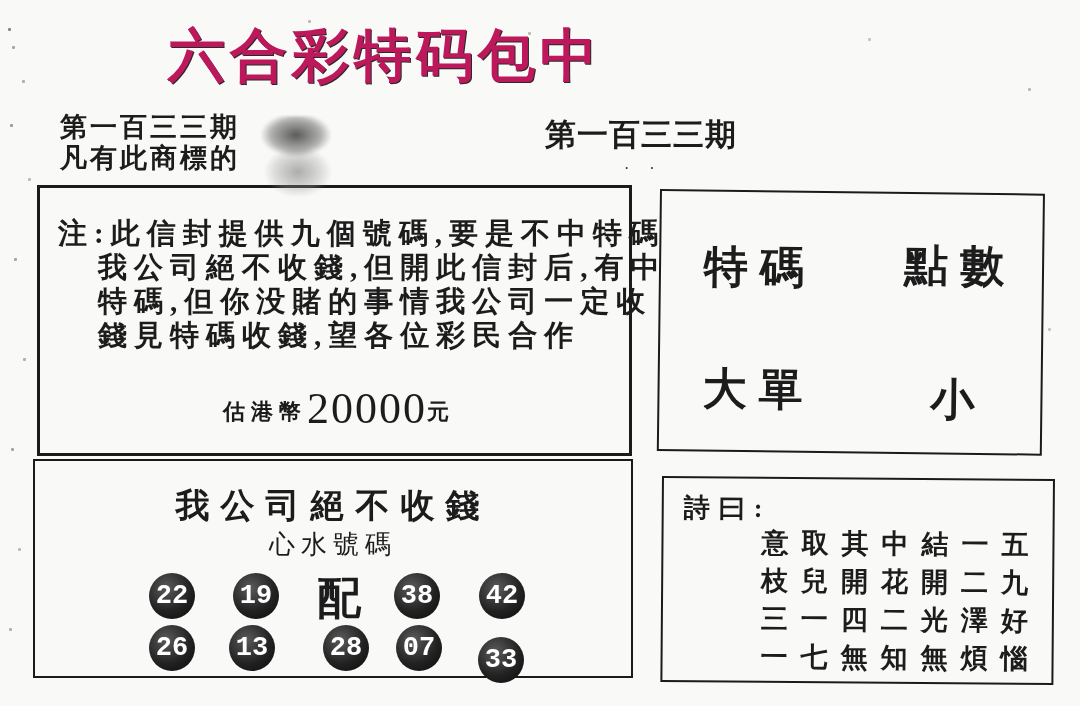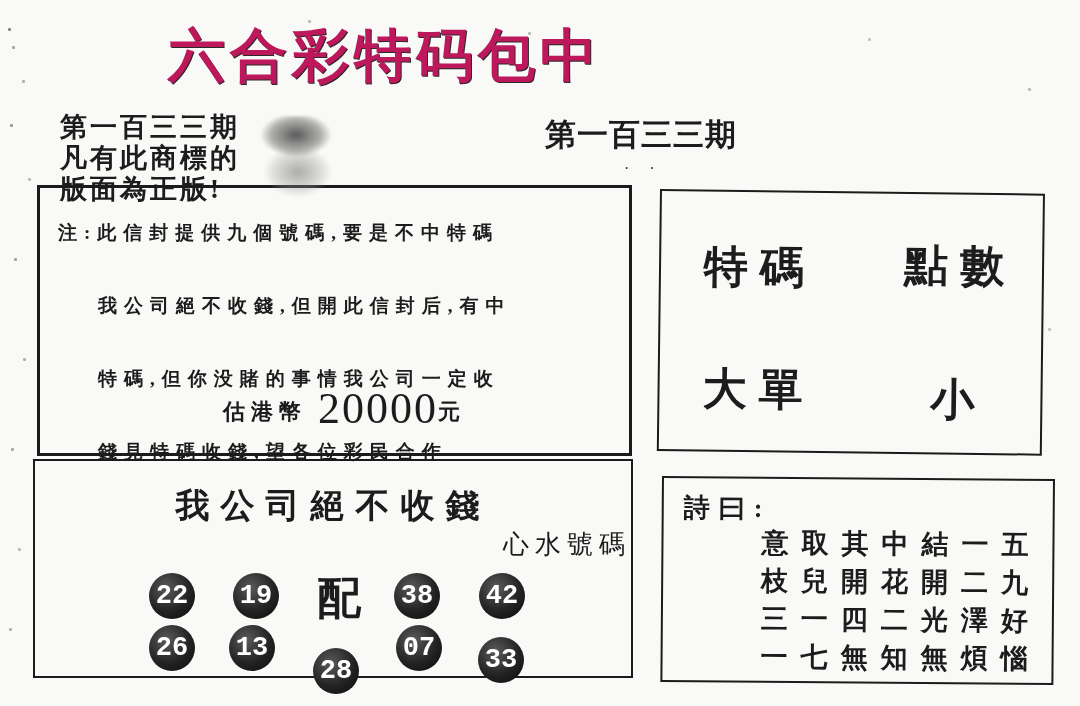--- a/index.html
+++ b/index.html
@@ -36,34 +36,34 @@
       radial-gradient(ellipse 40px 30px at 52% 65%, rgba(110,110,110,.55), rgba(160,160,160,.30) 60%, rgba(200,200,200,0) 85%);
     filter:blur(1px);
   }
   
   .box{position:absolute;border:3px solid #1b1b1b;background:rgba(250,250,248,.25);}
   .note-box{left:37px;top:185px;width:589px;height:265px;}
   .odds-box{left:660px;top:189px;width:381px;height:258px;border-width:2px;transform:rotate(0.7deg);transform-origin:top left;}
   .lucky-box{left:33px;top:459px;width:596px;height:215px;border-width:2px;}
   .poem-box{left:662px;top:476px;width:389px;height:202px;border-width:2px;transform:rotate(0.45deg);transform-origin:top left;}
   
-  .note-lines{left:18px;top:28px;font-size:19px;line-height:34px;letter-spacing:7px;font-weight:bold;white-space:nowrap;}
-  .nline.ind{padding-left:40px;margin-top:39px;}
+  .note-lines{left:18px;top:28px;font-size:29px;line-height:34px;letter-spacing:7px;font-weight:bold;white-space:nowrap;}
+  .nline.ind{padding-left:40px;}
   .price{left:183px;top:195px;white-space:nowrap;font-weight:bold;}
   .price .cjk{font-size:22px;letter-spacing:6px;vertical-align:baseline;}
-  .price .amt{font-family:"Liberation Serif",serif;font-size:44px;letter-spacing:2px;vertical-align:-4px;font-weight:normal;margin-left:11px;}
+  .price .amt{font-family:"Liberation Serif",serif;font-size:44px;letter-spacing:2px;vertical-align:-4px;font-weight:normal;}
   
   .odds{font-size:44px;letter-spacing:12px;font-weight:bold;white-space:nowrap;}
   .odds-special{left:43px;top:46px;}
   .odds-points{left:243px;top:42px;}
   .odds-big{left:43px;top:168px;}
   .odds-small{left:271px;top:176px;}
   
   .lucky-heading{left:0;top:22px;width:100%;text-align:center;font-size:34px;letter-spacing:11px;font-weight:bold;white-space:nowrap;}
-  .lucky-sub{left:0;top:66px;width:100%;text-align:right;font-size:26px;letter-spacing:6px;white-space:nowrap;}
+  .lucky-sub{left:0;top:66px;width:100%;text-align:center;font-size:26px;letter-spacing:6px;white-space:nowrap;}
   .ball{
     position:absolute;width:46px;height:46px;border-radius:50%;
     background:radial-gradient(circle at 38% 32%, #5a5a5a, #232323 55%, #0f0f0f 90%);
     color:#fff;display:flex;align-items:center;justify-content:center;
     font-family:Liberation Mono, monospace;font-size:27px;font-weight:bold;letter-spacing:0;
   }
   .pei{left:282px;top:108px;font-size:44px;font-weight:bold;}
   
   .poem-label{left:20px;top:12px;font-size:26px;letter-spacing:9px;font-weight:bold;}
   .poem-line{left:98px;font-size:27px;letter-spacing:13px;font-weight:bold;white-space:nowrap;}
@@ -83,21 +83,20 @@
 
 <div class="abs speck"></div>
 
 <div class="abs title">六合彩特码包中</div>
 <div class="abs issue">第一百三三期</div>
 <div class="abs dots">· ·</div>
 
 <div class="abs notice">
   <div>第一百三三期</div>
   <div>凡有此商標的</div>
-  <div>版面為正版!</div>
 </div>
 
 <div class="abs stamp"></div>
 
 <div class="box note-box">
   <div class="abs note-lines">
     <div class="nline">注:此信封提供九個號碼,要是不中特碼</div>
     <div class="nline ind">我公司絕不收錢,但開此信封后,有中</div>
     <div class="nline ind">特碼,但你没賭的事情我公司一定收</div>
     <div class="nline ind">錢見特碼收錢,望各位彩民合作</div>
@@ -119,21 +118,21 @@
   <div class="abs lucky-sub">心水號碼</div>
 
   <div class="ball" style="left:114px;top:112px;">22</div>
   <div class="ball" style="left:198px;top:112px;">19</div>
   <div class="abs pei">配</div>
   <div class="ball" style="left:359px;top:112px;">38</div>
   <div class="ball" style="left:444px;top:112px;">42</div>
 
   <div class="ball" style="left:114px;top:164px;">26</div>
   <div class="ball" style="left:194px;top:164px;">13</div>
-  <div class="ball" style="left:278px;top:164px;margin-top:23px;">28</div>
+  <div class="ball" style="left:288px;top:164px;">28</div>
   <div class="ball" style="left:361px;top:164px;">07</div>
   <div class="ball" style="left:443px;top:176px;">33</div>
 </div>
 
 <div class="box poem-box">
   <div class="abs poem-label">詩曰:</div>
   <div class="abs poem-line" style="top:46px;">意取其中結一五</div>
   <div class="abs poem-line" style="top:84px;">枝兒開花開二九</div>
   <div class="abs poem-line" style="top:122px;">三一四二光澤好</div>
   <div class="abs poem-line" style="top:160px;">一七無知無煩惱</div>

